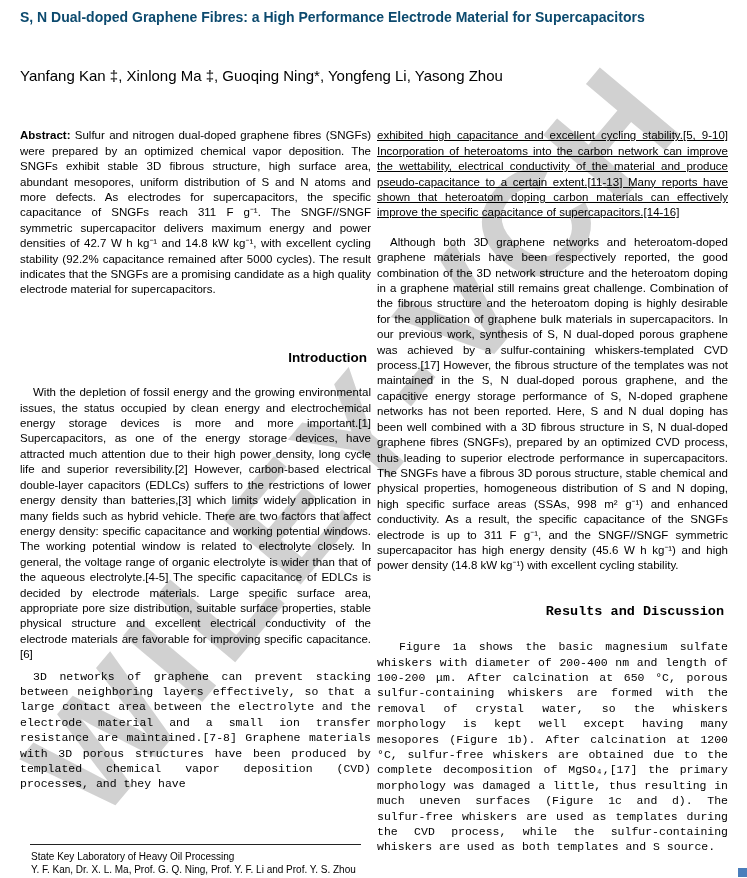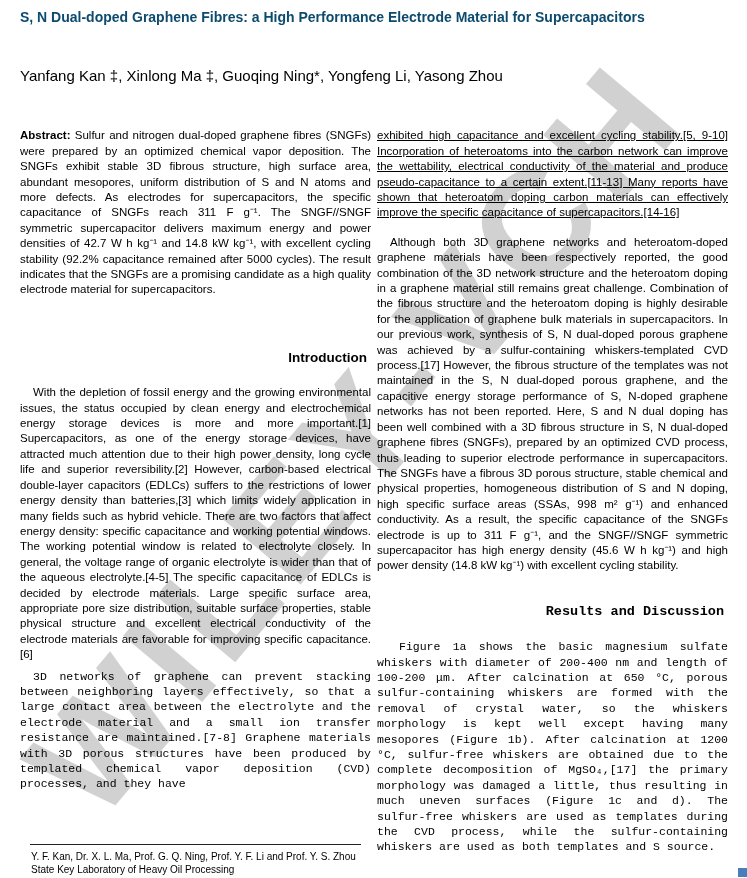--- a/index.html
+++ b/index.html
@@ -122,22 +122,22 @@
 
         <h2 class="section-heading intro-heading">Introduction</h2>
 
         <p class="para-first">With the depletion of fossil energy and the growing environmental issues, the status occupied by clean energy and electrochemical energy storage devices is more and more important.[1] Supercapacitors, as one of the energy storage devices, have attracted much attention due to their high power density, long cycle life and superior reversibility.[2] However, carbon-based electrical double-layer capacitors (EDLCs) suffers to the restrictions of lower energy density than batteries,[3] which limits widely application in many fields such as hybrid vehicle. There are two factors that affect energy density: specific capacitance and working potential windows. The working potential window is related to electrolyte closely. In general, the voltage range of organic electrolyte is wider than that of the aqueous electrolyte.[4-5] The specific capacitance of EDLCs is decided by electrode materials. Large specific surface area, appropriate pore size distribution, suitable surface properties, stable physical structure and excellent electrical conductivity of the electrode materials are favorable for improving specific capacitance.[6]</p>
 
         <p class="para-next">3D networks of graphene can prevent stacking between neighboring layers effectively, so that a large contact area between the electrolyte and the electrode material and a small ion transfer resistance are maintained.[7-8] Graphene materials with 3D porous structures have been produced by templated chemical vapor deposition (CVD) processes, and they have</p>
 
         <div class="footnote">
           <hr class="footnote-rule">
           <div class="footnote-text">
+            <p class="footnote-line">State Key Laboratory of Heavy Oil Processing</p>
             <p class="footnote-line">Y. F. Kan, Dr. X. L. Ma, Prof. G. Q. Ning, Prof. Y. F. Li and Prof. Y. S. Zhou</p>
-            <p class="footnote-line">State Key Laboratory of Heavy Oil Processing</p>
           </div>
         </div>
       </div>
 
       <div class="col">
         <p class="para-cont">exhibited high capacitance and excellent cycling stability.[5, 9-10] Incorporation of heteroatoms into the carbon network can improve the wettability, electrical conductivity of the material and produce pseudo-capacitance to a certain extent.[11-13]  Many reports have shown that heteroatom doping carbon materials can effectively improve the specific capacitance of supercapacitors.[14-16]</p>
 
         <p class="para-although">Although both 3D graphene networks and heteroatom-doped graphene materials have been respectively reported, the good combination of the 3D network structure and the heteroatom doping in a graphene material still remains great challenge. Combination of the fibrous structure and the heteroatom doping is highly desirable for the application of graphene bulk materials in supercapacitors. In our previous work, synthesis of S, N dual-doped porous graphene was achieved by a sulfur-containing whiskers-templated CVD process.[17] However, the fibrous structure of the templates was not maintained in the S, N dual-doped porous graphene, and the capacitive energy storage performance of S, N-doped graphene networks has not been reported. Here, S and N dual doping has been well combined with a 3D fibrous structure in S, N dual-doped graphene fibres (SNGFs), prepared by an optimized CVD process, thus leading to superior electrode performance in supercapacitors. The SNGFs have a fibrous 3D porous structure, stable chemical and physical properties, homogeneous distribution of S and N doping, high specific surface areas (SSAs, 998 m² g⁻¹) and enhanced conductivity. As a result, the specific capacitance of the SNGFs electrode is up to 311 F g⁻¹, and the SNGF//SNGF symmetric supercapacitor has high energy density (45.6 W h kg⁻¹) and high power density (14.8 kW kg⁻¹) with excellent cycling stability.</p>
 
         <h2 class="section-heading results-heading">Results and Discussion</h2>

